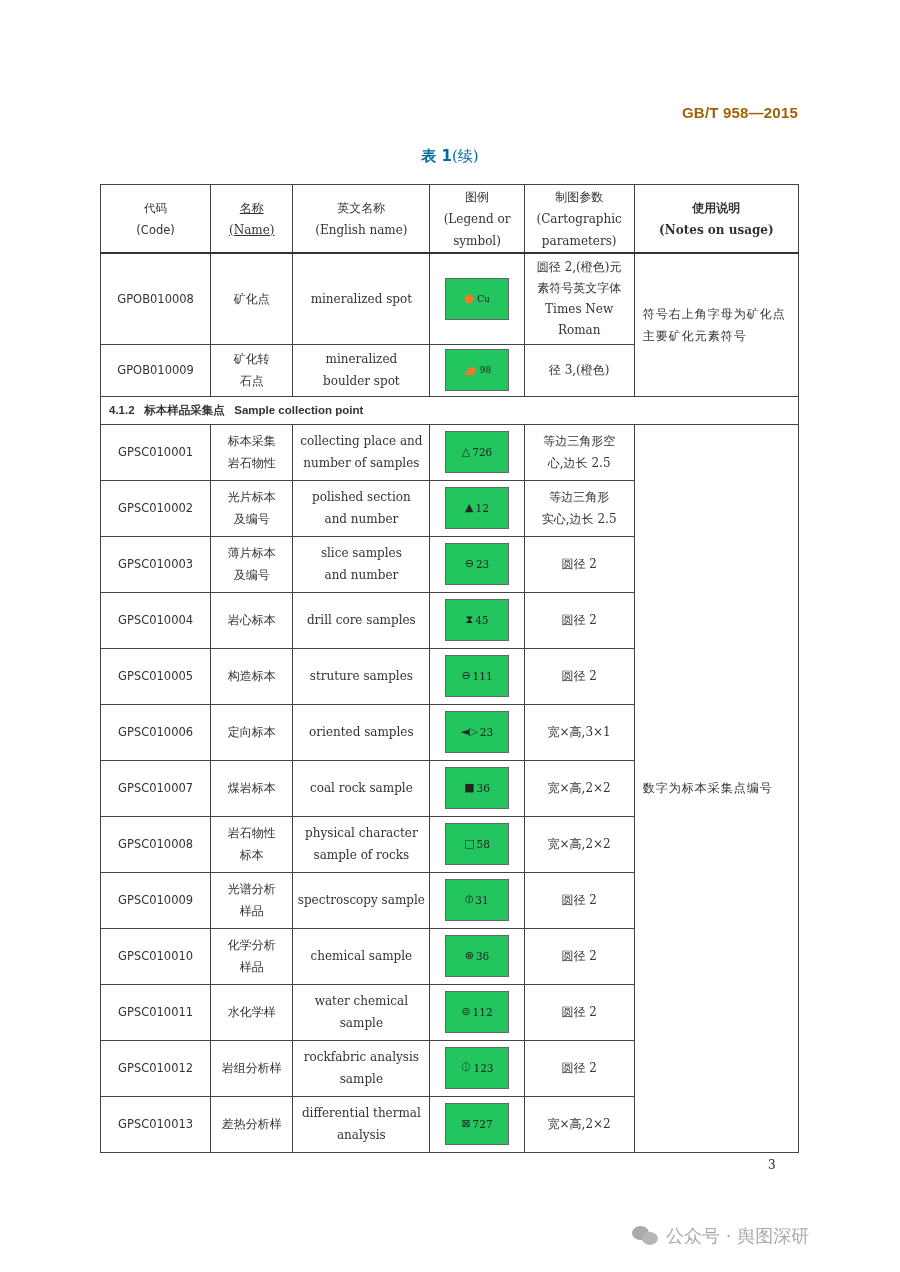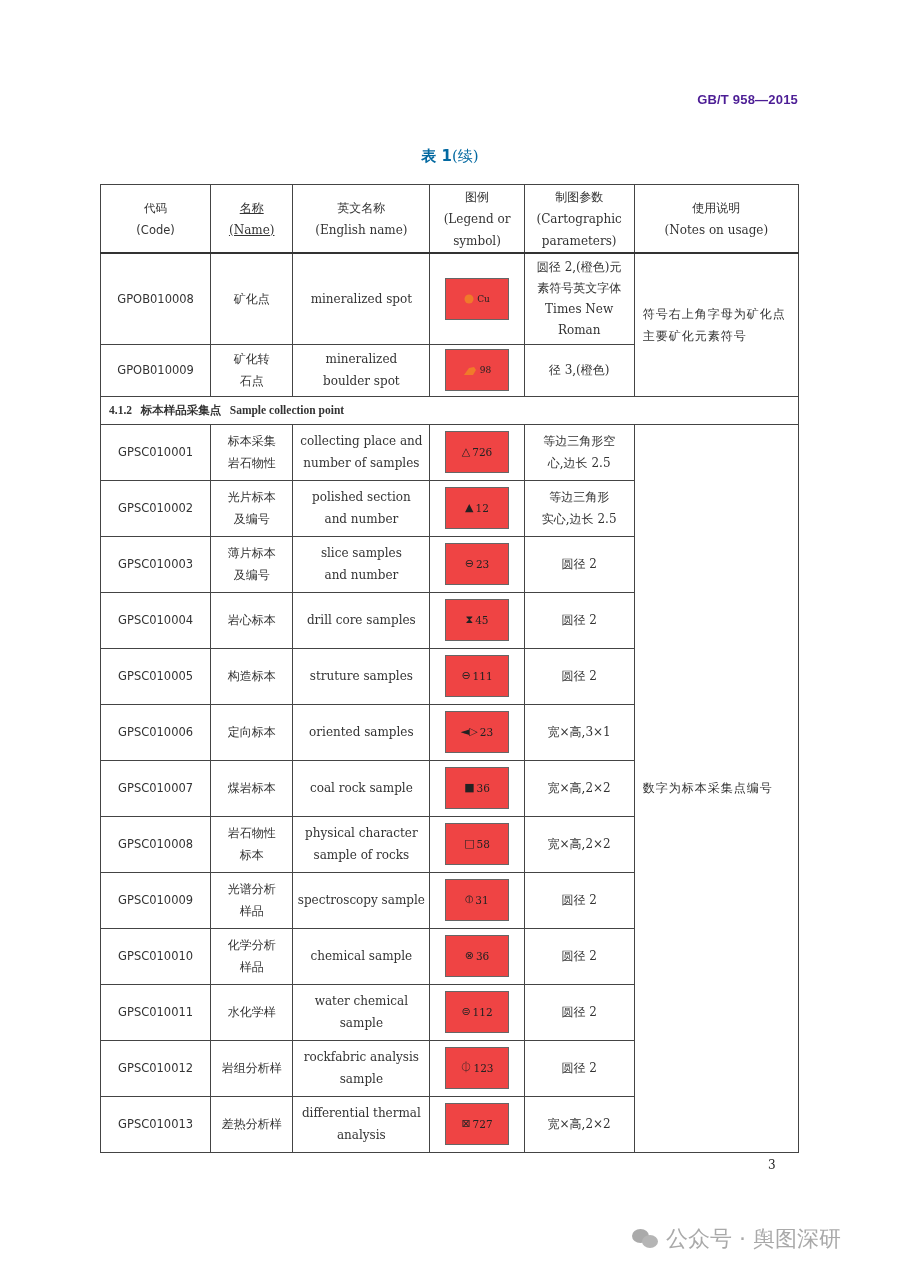--- a/index.html
+++ b/index.html
@@ -1,39 +1,39 @@
 <!DOCTYPE html>
 <html><head>
 <meta charset="utf-8">
 <style>
   html, body { margin:0; padding:0; background:#ffffff; }
   body { width:900px; height:1272px; position:relative; overflow:hidden;
          font-family:"DejaVu Serif", "Liberation Serif", serif; color:#222; }
-  .std { position:absolute; right:102px; top:92px; font-family:"Liberation Sans", sans-serif;
-         font-size:13px; font-weight:bold; color:#4c1d95; letter-spacing:0.2px; }
+  .std { position:absolute; right:102px; top:104px; font-family:"Liberation Sans", sans-serif;
+         font-size:15px; font-weight:bold; color:#a16207; letter-spacing:0.2px; }
   .caption { position:absolute; left:0; width:900px; top:147px; text-align:center; font-size:15px; color:#0369a1; }
   .caption b { font-family:"DejaVu Sans", sans-serif; }
   table.main { position:absolute; left:100px; top:184px; width:699px; border-collapse:collapse;
                font-size:12px; color:#333; }
   table.main td { border:1px solid #444; text-align:center; vertical-align:middle; padding:0 4px; line-height:22px; }
   table.main thead td { height:67px; border-bottom:2px solid #333; }
   .c1 { width:101px; font-family:"DejaVu Sans", sans-serif; font-size:11.5px; }
   .c2 { width:73px;text-decoration:underline; }
   .c3 { width:128px; }
   .c4 { width:85px; }
   .c5 { width:101px; }
-  .c6 { width:155px; }
-  .sec td { text-align:left !important; font-family:Liberation Serif, serif; font-weight:bold; font-size:11.5px; height:27px; padding-left:8px !important;margin-top:48px; }
+  .c6 { width:155px;font-weight:bold; }
+  .sec td { text-align:left !important; font-family:Liberation Sans, sans-serif; font-weight:bold; font-size:11.5px; height:27px; padding-left:8px !important;margin-top:48px; }
   .notes { text-align:left !important; padding:0 8px !important; letter-spacing:1px; }
   .sym { display:inline-flex; align-items:center; justify-content:center; width:62px; height:40px;
-         border:1px solid #666; background:#ef4444; font-size:11px; color:#222; gap:2px; }
+         border:1px solid #666; background:#22c55e; font-size:11px; color:#222; gap:2px; }
   .sym .n { font-family:"DejaVu Serif", serif; font-size:10.5px; }
   .sup { font-size:9px; vertical-align:super; margin-left:1px; }
   .pageno { position:absolute; left:768px; top:1158px; font-size:12px; color:#222; }
-  .watermark { position:absolute; left:632px; top:1224px; font-family:"DejaVu Sans", sans-serif; font-size:22px; color:#a9a9a9; display:flex; align-items:center; gap:6px; }
+  .watermark { position:absolute; left:632px; top:1224px; font-family:"DejaVu Sans", sans-serif; font-size:18px; color:#a9a9a9; display:flex; align-items:center; gap:6px; }
   .wm-icon { display:inline-block; width:28px; height:22px; position:relative; }
   .wm-icon i { position:absolute; border-radius:50%; background:#aaa; }
 </style>
 </head>
 <body>
 
 <div class="std">GB/T 958—2015</div>
 
 <div class="caption">
   <b>表 1</b><span>(续)</span>

